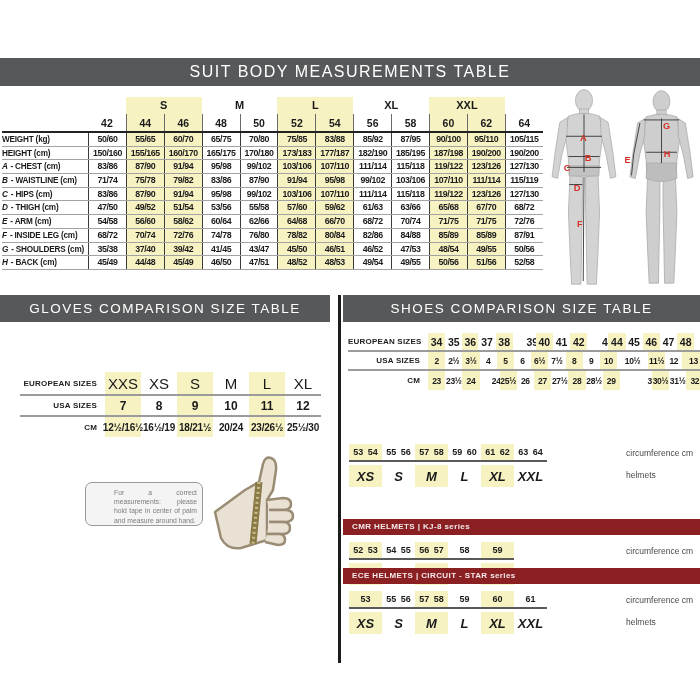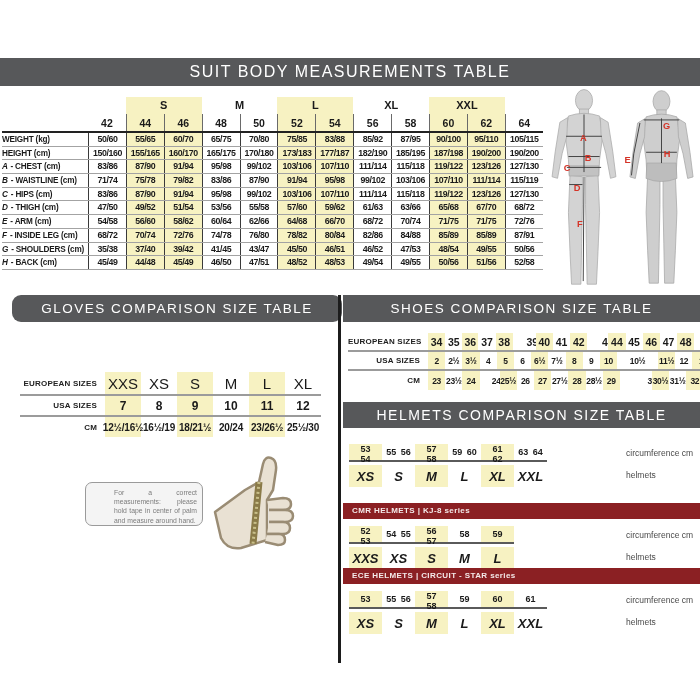--- a/index.html
+++ b/index.html
@@ -3,21 +3,21 @@
 <meta charset="utf-8">
 <style>
   * { margin:0; padding:0; box-sizing:border-box; }
   html,body { background:#fff; }
   body { width:700px; height:700px; font-family:"Liberation Sans", sans-serif; color:#1a1a1a; }
   .page { position:relative; width:700px; height:700px; background:#ffffff; overflow:hidden; }
 
   
   .bar { position:absolute; background:#57585a; color:#fff; display:flex; align-items:center; justify-content:center; letter-spacing:1.5px; font-weight:400; }
   .bar-suit   { left:0;   top:58;  width:700px; height:28px; font-size:16px; top:58px; }
-  .bar-gloves { left:12px;   top:295px; width:330px; height:27px; font-size:13.5px;border-radius:9px; }
+  .bar-gloves { left:0;   top:295px; width:330px; height:27px; font-size:13.5px; }
   .bar-shoes  { left:343px; top:295px; width:357px; height:27px; font-size:13.5px; }
   .bar-helmets{ left:343px; top:402px; width:357px; height:26px; font-size:14px; }
 
   .divider { position:absolute; left:338px; top:295px; width:3px; height:368px; background:#1c1c1c; }
 
   
   .suit-table { position:absolute; left:2px; top:97px; width:541px; }
   .srow { display:flex; }
   .s-corner { width:86px; }
   .g-cell { height:17px; font-size:11px; font-weight:bold; text-align:center; line-height:17px; }
@@ -58,21 +58,21 @@
   .nota-arrow { position:absolute; left:0; top:2px; width:62px; height:68px; }
   .nota-arrow .txt { position:absolute; left:4px; top:28px; color:#fff; font-size:9px; font-weight:bold; letter-spacing:0.5px; }
   .thumb { position:absolute; left:162px; top:-16px; }
 
   
   .hseries { position:absolute; left:343px; width:357px; }
   .hbar { height:16px; background:#8b2023; color:#f4eaea; font-size:8px; font-weight:bold; line-height:16px; padding-left:9px; letter-spacing:0.4px; }
   .hbody { position:relative; padding:7px 0 0 6px; }
   .hnums { display:flex; width:fit-content; border-bottom:2px solid #5a5a5a; }
   .hg { width:33px; height:16px; display:flex; align-items:center; justify-content:space-evenly; }
-  .hg.hl { background:#f7f2c2;flex-direction:column; }
+  .hg.hl { background:#f7f2c2; }
   .hn { font-size:9px; font-weight:bold; }
   .hlets { display:flex; width:fit-content; margin-top:3px; }
   .hlet { height:22px; font-size:13px; font-weight:bold; font-style:italic; display:flex; align-items:center; justify-content:center; }
   .hlet.hl { background:#f7f2c2; }
   .hlab, .hlab2 { position:absolute; left:283px; font-size:8.5px; color:#4a4a4a; white-space:nowrap; }
   .hlab { top:11px; } .hlab2 { top:33px; }
 </style>
 </head>
 <body>
 
@@ -377,21 +377,21 @@
         <div class="comp-cell" style="width: 17.2px;">2½</div>
         <div class="comp-cell hl" style="width: 17.2px;">3½</div>
         <div class="comp-cell" style="width: 17.2px;">4</div>
         <div class="comp-cell hl" style="width: 17.2px;">5</div>
         <div class="comp-cell" style="width: 17.2px;">6</div>
         <div class="comp-cell hl" style="width: 17.2px;">6½</div>
         <div class="comp-cell" style="width: 17.2px;">7½</div>
         <div class="comp-cell hl" style="width: 17.2px;">8</div>
         <div class="comp-cell" style="width: 17.2px;">9</div>
         <div class="comp-cell hl" style="width: 17.2px;">10</div>
-        <div class="comp-cell" style="width: 41px;">10½</div>
+        <div class="comp-cell" style="width: 31px;">10½</div>
         <div class="comp-cell hl" style="width: 17.2px;">11½</div>
         <div class="comp-cell" style="width: 17.2px;">12</div>
         <div class="comp-cell hl" style="width: 22px;">13</div>
       </div>
       <div class="comp-row r2">
         <div class="comp-lab" style="width: 80px;">CM</div>
         <div class="comp-cell hl" style="width: 17.2px;">23</div>
         <div class="comp-cell" style="width: 17.2px;">23½</div>
         <div class="comp-cell hl" style="width: 17.2px;">24</div>
         <div class="comp-cell" style="width: 17.2px; padding-left: 20px;">24½</div>
@@ -419,23 +419,20 @@
           <path d="M62,58 L78,58 Q86,58 86,64 Q86,70 78,70 L62,70"></path>
           <path d="M62,70 L76,70 Q83,70 83,76 Q83,82 76,82 L60,82"></path>
           <path d="M60,82 L72,82 Q78,82 78,88 Q78,93 71,93 L58,90"></path>
         </g>
         <path d="M52,30 L46,92" stroke="#8a7a48" stroke-width="7" fill="none"></path>
         <path d="M52,30 L46,92" stroke="#c9bf8a" stroke-width="3" stroke-dasharray="2,3" fill="none"></path>
       </svg>
     </div>
   </div>
 
-  <div class="bar bar-helmets">
-    <span>HELMETS COMPARISON SIZE TABLE</span>
-  </div>
   <div id="helmet-series">
       <div class="hseries" style="top: 437px;">
         <div class="hbody">
           <div class="hnums">
             <div class="hg hl">
               <span class="hn">53</span>
               <span class="hn">54</span>
             </div>
             <div class="hg">
               <span class="hn">55</span>
@@ -463,21 +460,21 @@
             <div class="hg hlet">S</div>
             <div class="hg hlet hl">M</div>
             <div class="hg hlet">L</div>
             <div class="hg hlet hl">XL</div>
             <div class="hg hlet">XXL</div>
           </div>
           <div class="hlab">circumference cm</div>
           <div class="hlab2">helmets</div>
         </div>
       </div>
-      <div class="hseries" style="top: 503px;">
+      <div class="hseries" style="top: 519px;">
         <div class="hbar"><span>CMR HELMETS  |  KJ-8 series</span></div>
         <div class="hbody">
           <div class="hnums">
             <div class="hg hl">
               <span class="hn">52</span>
               <span class="hn">53</span>
             </div>
             <div class="hg">
               <span class="hn">54</span>
               <span class="hn">55</span>

